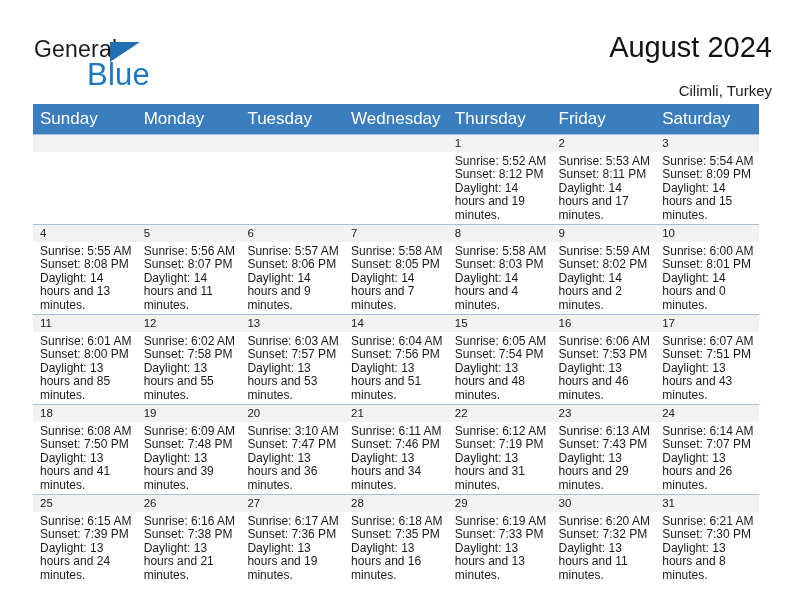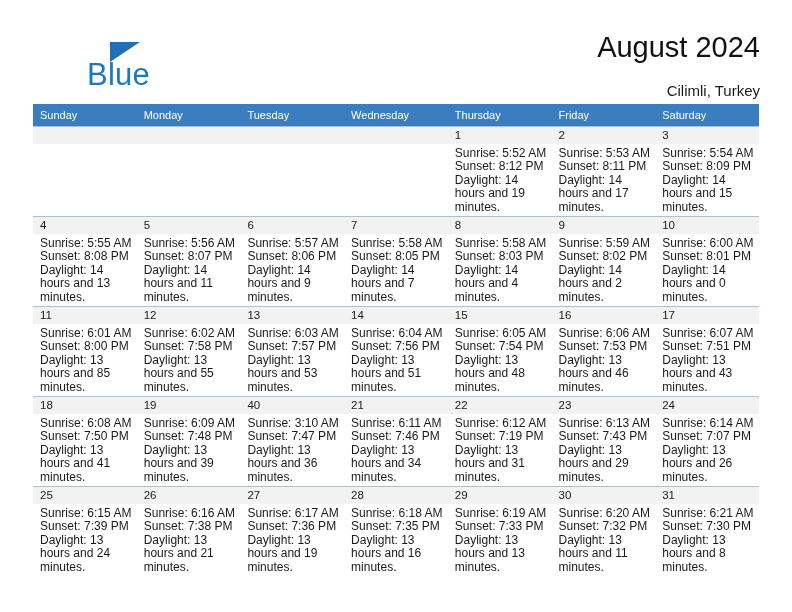--- a/index.html
+++ b/index.html
@@ -63,21 +63,21 @@
     left: 76px;
     top: 6px;
     width: 0;
     height: 0;
     border-left: 30px solid #1f6fb4;
     border-bottom: 20px solid transparent;
   }
 
   .title-block {
     position: absolute;
-    right: 32px;
+    right: 20px;
     top: 30px;
     text-align: right;
   }
   .cal-title {
     font-size: 29px;
     font-weight: 400;
     color: #121212;
     line-height: 34px;
     white-space: nowrap;
   }
@@ -96,21 +96,21 @@
     left: 33px;
     top: 104px;
     width: 726px;
     border-collapse: collapse;
     table-layout: fixed;
   }
 
   .calendar th {
     background: #3b7ec0;
     color: #ffffff;
-    font-size: 11px;
+    font-size: 17px;
     font-weight: 400;
     text-align: left;
     padding: 5px 0 5px 7px;
     height: 20px;
     box-sizing: border-box;
     border: none;
   }
 
   .calendar td {
     width: 103.7px;
@@ -160,20 +160,21 @@
   }
 </style>
 </head>
 <body>
 
 <div class="page">
 
   <div class="header">
 
     <div class="logo">
+      <span class="logo-general">General</span>
       <span class="logo-triangle"></span>
       <span class="logo-blue">Blue</span>
     </div>
 
     <div class="title-block">
       <div class="cal-title">August 2024</div>
       <div class="cal-subtitle">Cilimli, Turkey</div>
     </div>
 
   </div>
@@ -403,21 +404,21 @@
               <div class="daynum-bar">19</div>
               <div class="detail">
                 <div>Sunrise: 6:09 AM</div>
                 <div>Sunset: 7:48 PM</div>
                 <div class="wrap">Daylight: 13 hours and 39 minutes.</div>
               </div>
             </div>
           </td>
           <td>
             <div class="cell">
-              <div class="daynum-bar">40</div>
+              <div class="daynum-bar">20</div>
               <div class="detail">
                 <div>Sunrise: 3:10 AM</div>
                 <div>Sunset: 7:47 PM</div>
                 <div class="wrap">Daylight: 13 hours and 36 minutes.</div>
               </div>
             </div>
           </td>
           <td>
             <div class="cell">
               <div class="daynum-bar">21</div>

